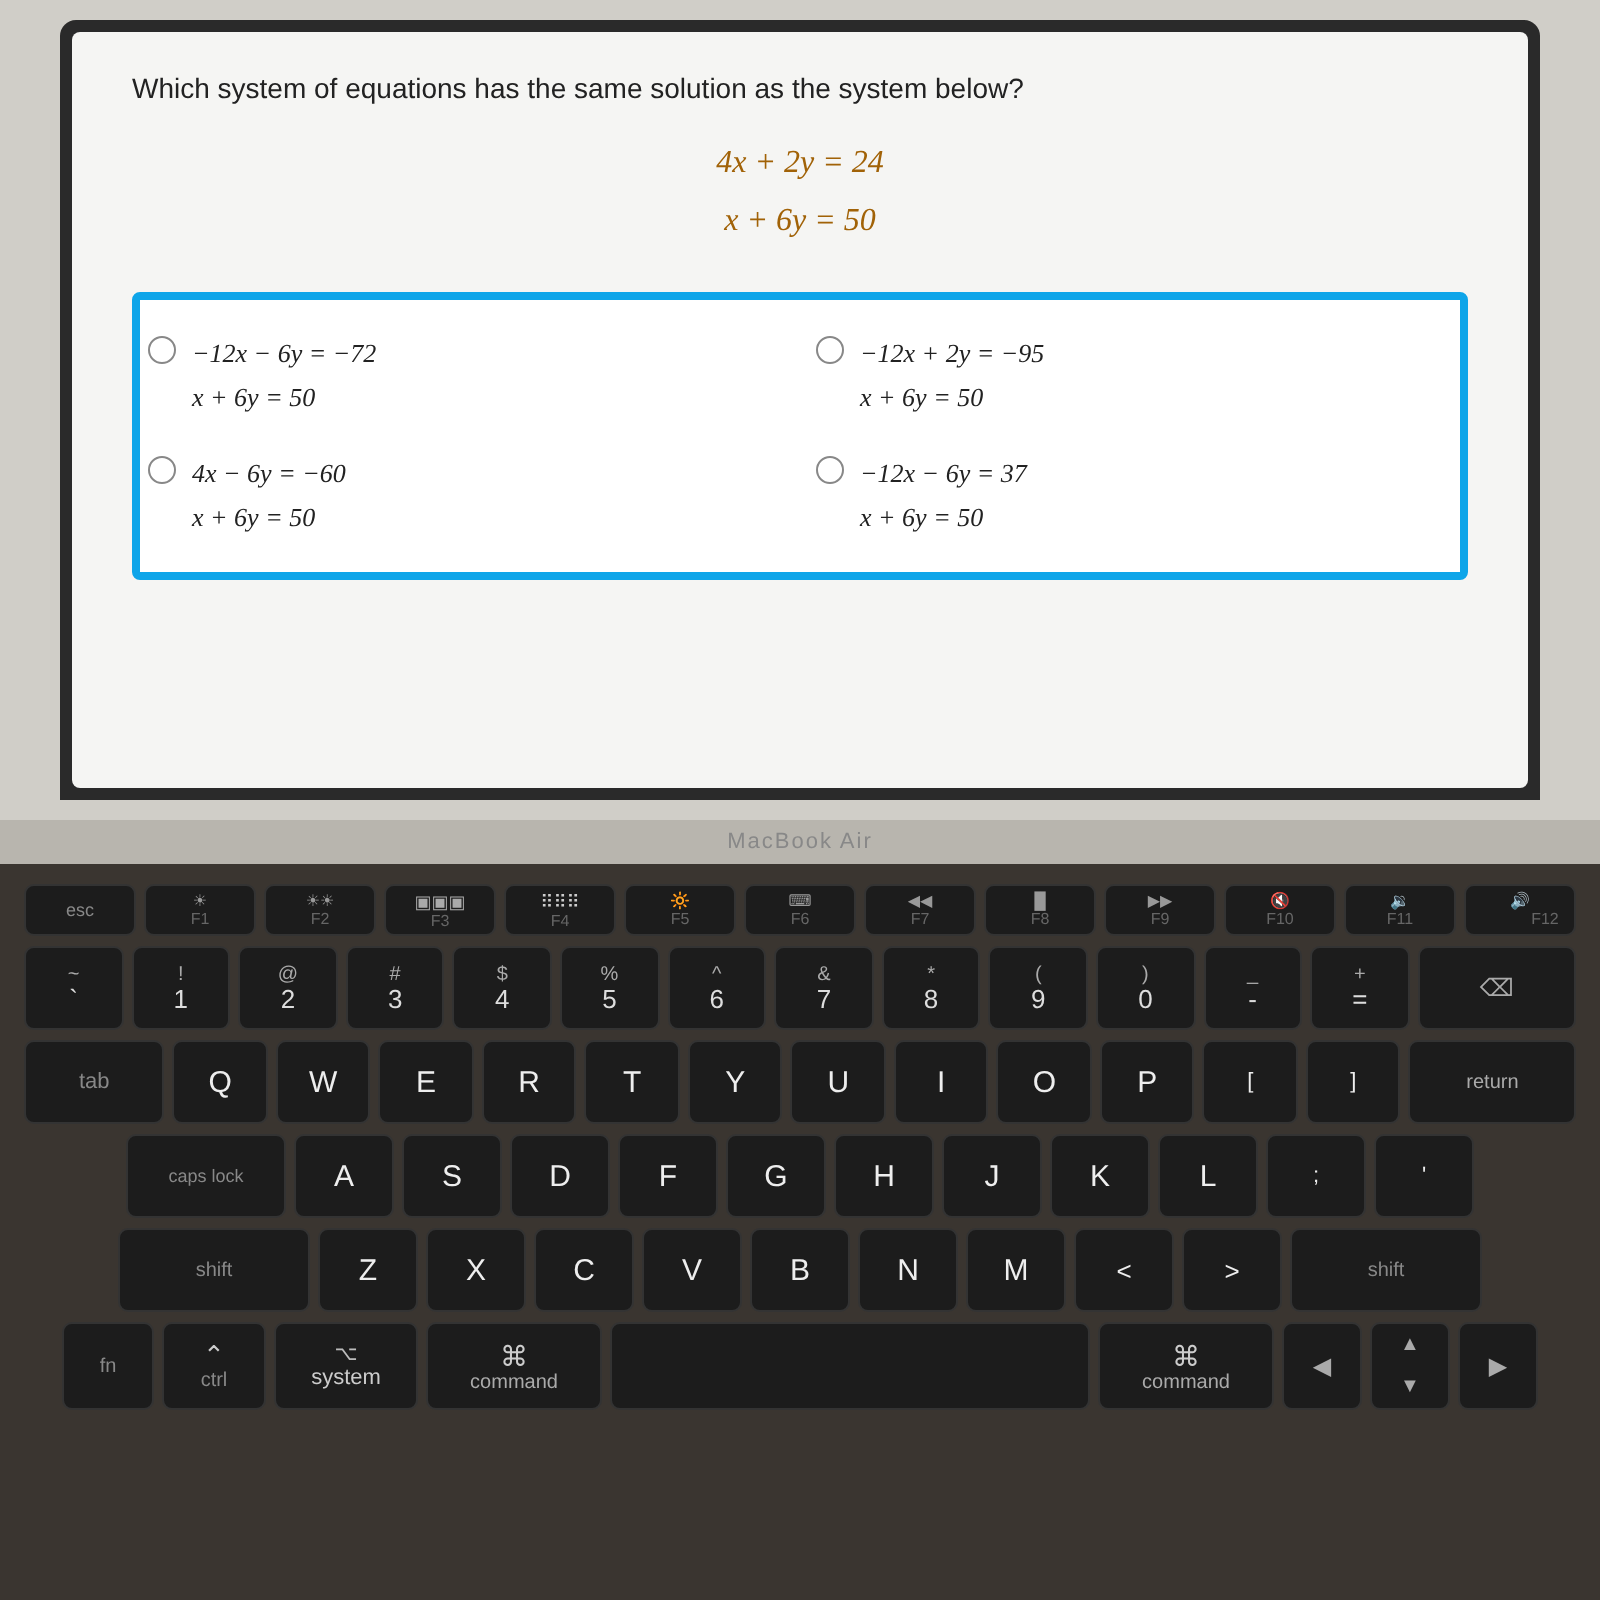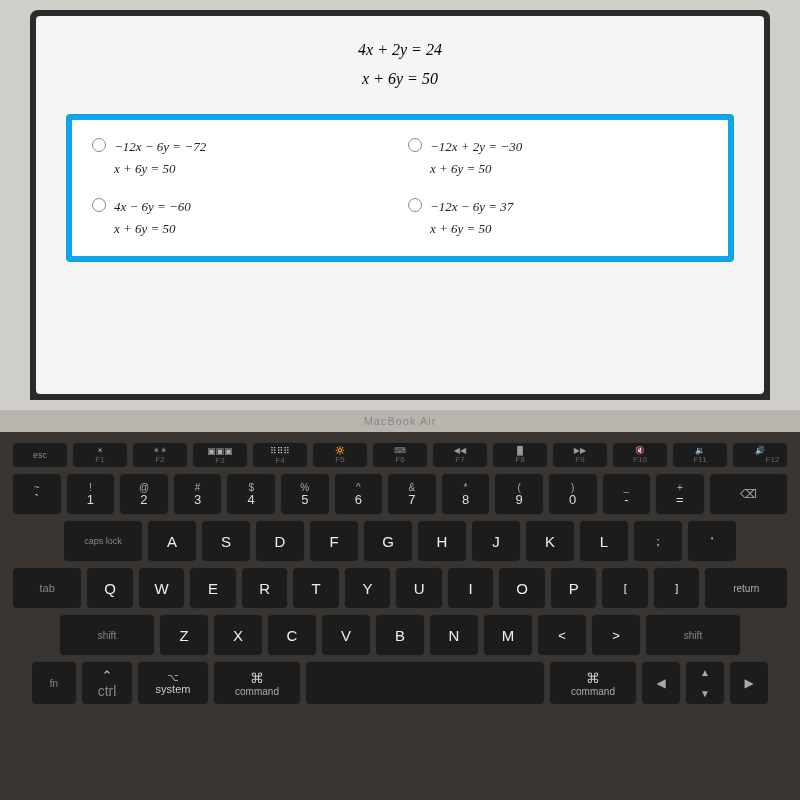--- a/index.html
+++ b/index.html
@@ -49,29 +49,29 @@
       font-family: Arial, sans-serif;
     }
 
     .equations-main {
       text-align: center;
       margin-bottom: 20px;
     }
 
     .equation {
       font-size: 16px;
-      color: #000000;
+      color: #a16207;
       line-height: 1.8;
       font-style: italic;
     }
 
     .answer-box {
-      border: 6px solid #0ea5e9;
+      border: 4px solid #0ea5e9;
       border-radius: 4px;
-      padding: 16px 20px;
+      padding: 16px 4px;
       background: #fff;
       display: grid;
       grid-template-columns: 1fr 1fr;
       grid-template-rows: 1fr 1fr;
       gap: 16px;
     }
 
     .answer-option {
       display: flex;
       align-items: flex-start;
@@ -252,41 +252,42 @@
       font-size: 8px;
       color: #999;
     }
   </style>
 </head>
 <body>
 
 <div class="screen-area">
   <div class="screen-bezel">
     <div class="screen-content">
+      <p class="question-text">Which system of equations has the same solution as the system below?</p>
 
       <div class="equations-main">
         <div class="equation">4x + 2y = 24</div>
         <div class="equation">x + 6y = 50</div>
       </div>
 
       <div class="answer-box">
 
         <div class="answer-option">
           <div class="radio-circle"></div>
           <div class="option-equations">
             <div>−12x − 6y = −72</div>
             <div>x + 6y = 50</div>
           </div>
         </div>
 
         <div class="answer-option">
           <div class="radio-circle"></div>
           <div class="option-with-submit">
             <div class="option-equations">
-              <div>−12x + 2y = −30</div>
+              <div>−12x + 2y = −95</div>
               <div>x + 6y = 50</div>
             </div>
           </div>
         </div>
 
         <div class="answer-option">
           <div class="radio-circle"></div>
           <div class="option-equations">
             <div>4x − 6y = −60</div>
             <div>x + 6y = 50</div>
@@ -414,41 +415,20 @@
       <span class="top-char">_</span>
         <span class="bot-char">-</span>
     </div>
     <div class="key" style="width:50px;height:42px;">
       <span class="top-char">+</span>
         <span class="bot-char">=</span>
     </div>
     <div class="key key-backspace" style="width:76px;height:42px;font-size:12px;">
       <span style="color:#aaa;">⌫</span>
     </div>
-  </div>
-
-  <div class="key-row key-asdf">
-    <div class="key key-caps" style="width:84px;height:42px;font-size:9px;">
-        <span style="color:#888;">caps lock</span>
-      </div>
-    <div class="key" style="width:50px;height:42px;">A</div>
-    <div class="key" style="width:50px;height:42px;">S</div>
-    <div class="key" style="width:50px;height:42px;">D</div>
-    <div class="key" style="width:50px;height:42px;">F</div>
-    <div class="key" style="width:50px;height:42px;">G</div>
-    <div class="key" style="width:50px;height:42px;">H</div>
-    <div class="key" style="width:50px;height:42px;">J</div>
-    <div class="key" style="width:50px;height:42px;">K</div>
-    <div class="key" style="width:50px;height:42px;">L</div>
-    <div class="key" style="width:50px;height:42px;">
-        <span style="font-size:11px;">;</span>
-      </div>
-    <div class="key" style="width:50px;height:42px;">
-        <span style="font-size:11px;">'</span>
-      </div>
   </div>
 
   <div class="key-row key-qwerty">
     <div class="key key-tab" style="width:72px;height:42px;font-size:11px;">
         <span style="color:#888;">tab</span>
       </div>
     <div class="key" style="width:50px;height:42px;">Q</div>
     <div class="key" style="width:50px;height:42px;">W</div>
     <div class="key" style="width:50px;height:42px;">E</div>
     <div class="key" style="width:50px;height:42px;">R</div>
@@ -462,20 +442,41 @@
         <span style="font-size:11px;">[</span>
       </div>
     <div class="key" style="width:50px;height:42px;">
         <span style="font-size:11px;">]</span>
       </div>
     <div class="key key-return" style="width:72px;height:42px;font-size:10px;">
         <span style="color:#aaa;">return</span>
       </div>
   </div>
 
+  <div class="key-row key-asdf">
+    <div class="key key-caps" style="width:84px;height:42px;font-size:9px;">
+        <span style="color:#888;">caps lock</span>
+      </div>
+    <div class="key" style="width:50px;height:42px;">A</div>
+    <div class="key" style="width:50px;height:42px;">S</div>
+    <div class="key" style="width:50px;height:42px;">D</div>
+    <div class="key" style="width:50px;height:42px;">F</div>
+    <div class="key" style="width:50px;height:42px;">G</div>
+    <div class="key" style="width:50px;height:42px;">H</div>
+    <div class="key" style="width:50px;height:42px;">J</div>
+    <div class="key" style="width:50px;height:42px;">K</div>
+    <div class="key" style="width:50px;height:42px;">L</div>
+    <div class="key" style="width:50px;height:42px;">
+        <span style="font-size:11px;">;</span>
+      </div>
+    <div class="key" style="width:50px;height:42px;">
+        <span style="font-size:11px;">'</span>
+      </div>
+  </div>
+
   <div class="key-row key-zxcv">
     <div class="key key-shift-l" style="width:104px;height:42px;font-size:10px;">
         <span style="color:#888;">shift</span>
       </div>
     <div class="key" style="width:50px;height:42px;">Z</div>
     <div class="key" style="width:50px;height:42px;">X</div>
     <div class="key" style="width:50px;height:42px;">C</div>
     <div class="key" style="width:50px;height:42px;">V</div>
     <div class="key" style="width:50px;height:42px;">B</div>
     <div class="key" style="width:50px;height:42px;">N</div>
@@ -490,21 +491,21 @@
         <span style="color:#888;">shift</span>
       </div>
   </div>
 
   <div class="key-row key-bottom">
     <div class="key" style="width:46px;height:44px;font-size:10px;">
         <span style="color:#888;">fn</span>
       </div>
     <div class="key key-ctrl" style="width:58px;height:44px;">
       <span style="font-size:13px;color:#ccc;">⌃</span>
-      <span style="font-size:14px;color:#888;">ctrl</span>
+      <span style="font-size:10px;color:#888;">ctrl</span>
     </div>
     <div class="key key-option" style="width:80px;height:44px;">
       <span style="font-size:10px;color:#bbb;">⌥</span>
       <span style="font-size:11px;color:#ccc;">system</span>
     </div>
     <div class="key key-cmd" style="width:100px;height:44px;">
       <span style="font-size:14px;color:#ccc;">⌘</span>
       <span style="font-size:10px;color:#aaa;">command</span>
     </div>
     <div class="key key-space" style="width:220px;height:44px;"></div>

